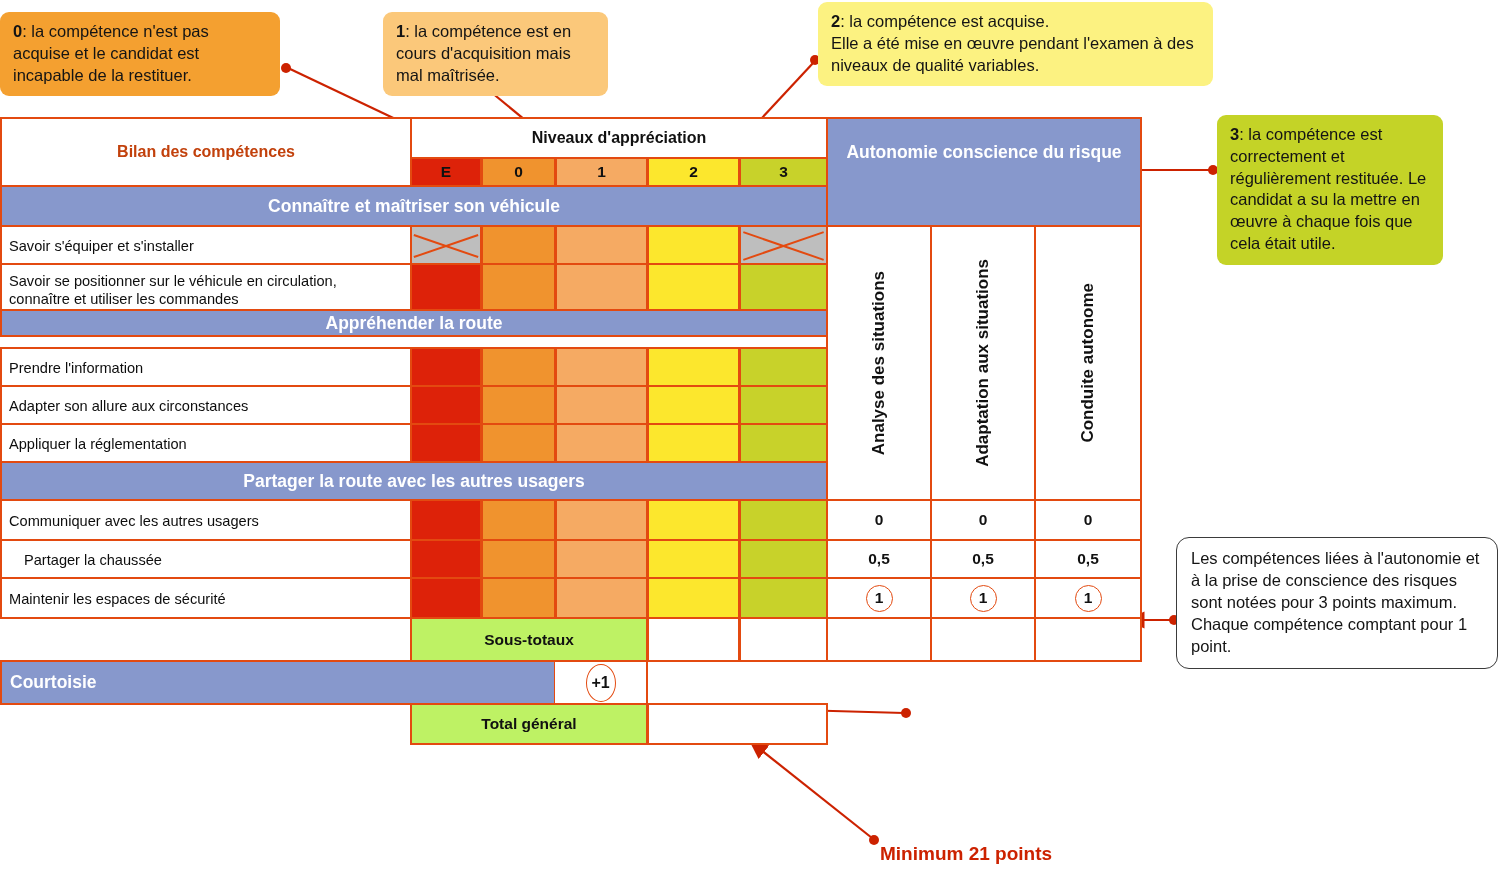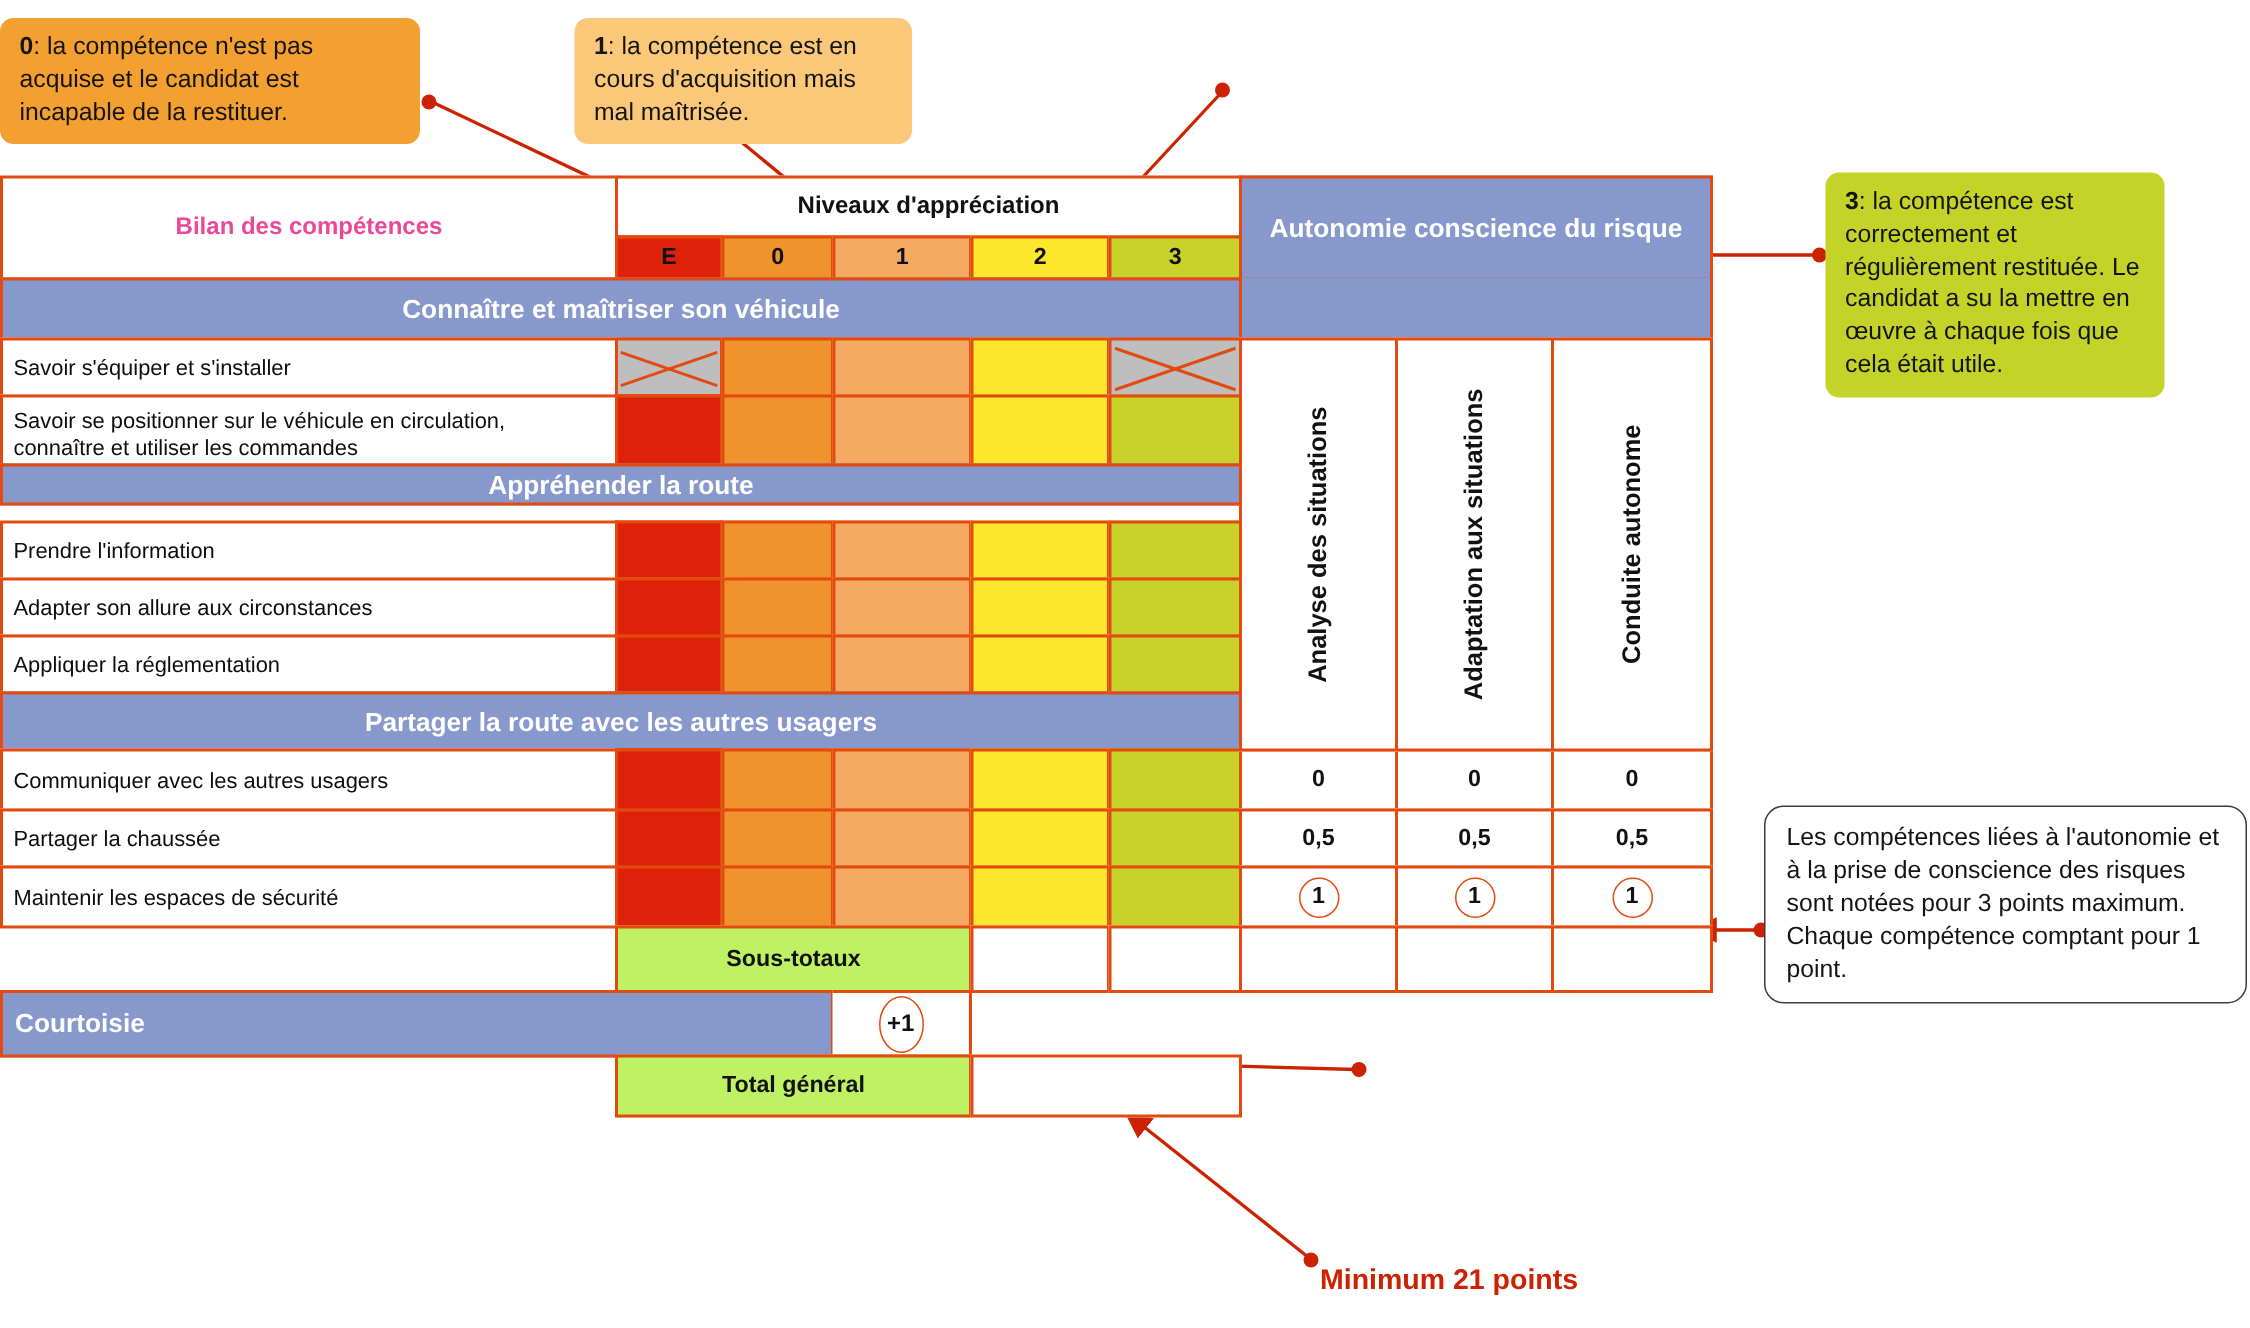--- a/index.html
+++ b/index.html
@@ -172,30 +172,32 @@
       <path d="M904,713 L621,705" marker-end="url(#ah)"></path>
       <circle cx="906" cy="713" r="5" fill="#CC2200" stroke="none"></circle>
 
       <path d="M872,838 L751,742" marker-end="url(#ah)"></path>
       <circle cx="874" cy="840" r="5" fill="#CC2200" stroke="none"></circle>
     </g>
   </svg>
 
   <div class="callout callout-0"><b>0</b>: la compétence n'est pas acquise et le candidat est incapable de la restituer.</div>
   <div class="callout callout-1"><b>1</b>: la compétence est en cours d'acquisition mais mal maîtrisée.</div>
+  <div class="callout callout-2"><b>2</b>: la compétence est acquise.
+Elle a été mise en œuvre pendant l'examen à des niveaux de qualité variables.</div>
   <div class="callout callout-3"><b>3</b>: la compétence est correctement et régulièrement restituée. Le candidat a su la mettre en œuvre à chaque fois que cela était utile.</div>
 
   <div class="callout-white callout-w1">Les compétences liées à l'autonomie et à la prise de conscience des risques sont notées pour 3 points maximum. Chaque compétence comptant pour 1 point.</div>
 
   <div class="min-points">Minimum 21 points</div>
 
   <div id="grid">
 
     <div class="cellbox" style="left:0;top:0;width:412px;height:70px;display:flex;align-items:center;justify-content:center;">
-      <span style="font-weight:bold;font-size:16px;color:#ec4899;">Bilan des compétences</span>
+      <span style="font-weight:bold;font-size:16px;color:#c2410c;">Bilan des compétences</span>
     </div>
 
     <div class="cellbox" style="left:410px;top:0;width:418px;height:42px;display:flex;align-items:center;justify-content:center;">
       <span style="font-weight:bold;font-size:16px;color:#111;">Niveaux d'appréciation</span>
     </div>
 
     <div class="lvlhead" style="left:410px;top:40px;width:72px;height:30px;background:#DD2209;">E</div>
     <div class="lvlhead" style="left:481px;top:40px;width:75px;height:30px;background:#F0932E;">0</div>
     <div class="lvlhead" style="left:555px;top:40px;width:93px;height:30px;background:#F5AA63;">1</div>
     <div class="lvlhead" style="left:647px;top:40px;width:93px;height:30px;background:#FCE72D;">2</div>
@@ -262,21 +264,21 @@
     <div class="swatch" style="left:410px;top:382px;width:72px;height:42px;background:#DD2209;"></div>
     <div class="swatch" style="left:481px;top:382px;width:75px;height:42px;background:#F0932E;"></div>
     <div class="swatch" style="left:555px;top:382px;width:93px;height:42px;background:#F5AA63;"></div>
     <div class="swatch" style="left:647px;top:382px;width:93px;height:42px;background:#FCE72D;"></div>
     <div class="swatch" style="left:739px;top:382px;width:89px;height:42px;background:#C8D22A;"></div>
     <div class="scorecell" style="left:826px;top:382px;width:106px;height:42px;">0</div>
     <div class="scorecell" style="left:930px;top:382px;width:106px;height:42px;">0</div>
     <div class="scorecell" style="left:1034px;top:382px;width:108px;height:42px;">0</div>
 
     <div class="cellbox" style="left:0;top:422px;width:412px;height:40px;">
-      <span class="txt" style="left:7px;top:11px;">Partager la chaussée</span>
+      <span class="txt" style="left:22px;top:11px;">Partager la chaussée</span>
     </div>
     <div class="swatch" style="left:410px;top:422px;width:72px;height:40px;background:#DD2209;"></div>
     <div class="swatch" style="left:481px;top:422px;width:75px;height:40px;background:#F0932E;"></div>
     <div class="swatch" style="left:555px;top:422px;width:93px;height:40px;background:#F5AA63;"></div>
     <div class="swatch" style="left:647px;top:422px;width:93px;height:40px;background:#FCE72D;"></div>
     <div class="swatch" style="left:739px;top:422px;width:89px;height:40px;background:#C8D22A;"></div>
     <div class="scorecell" style="left:826px;top:422px;width:106px;height:40px;">0,5</div>
     <div class="scorecell" style="left:930px;top:422px;width:106px;height:40px;">0,5</div>
     <div class="scorecell" style="left:1034px;top:422px;width:108px;height:40px;">0,5</div>
 

